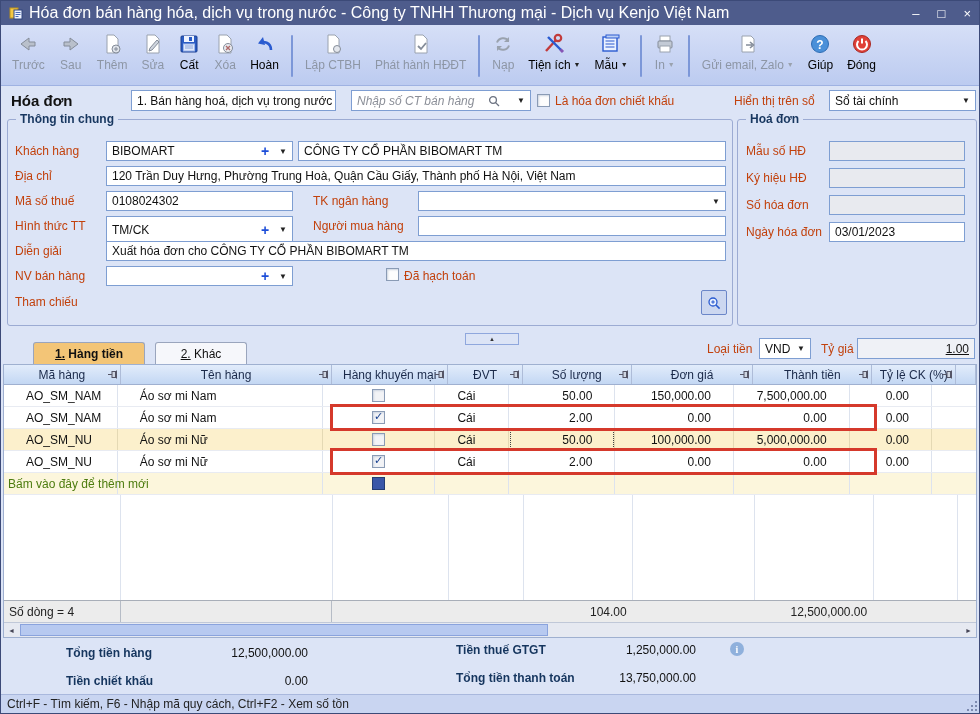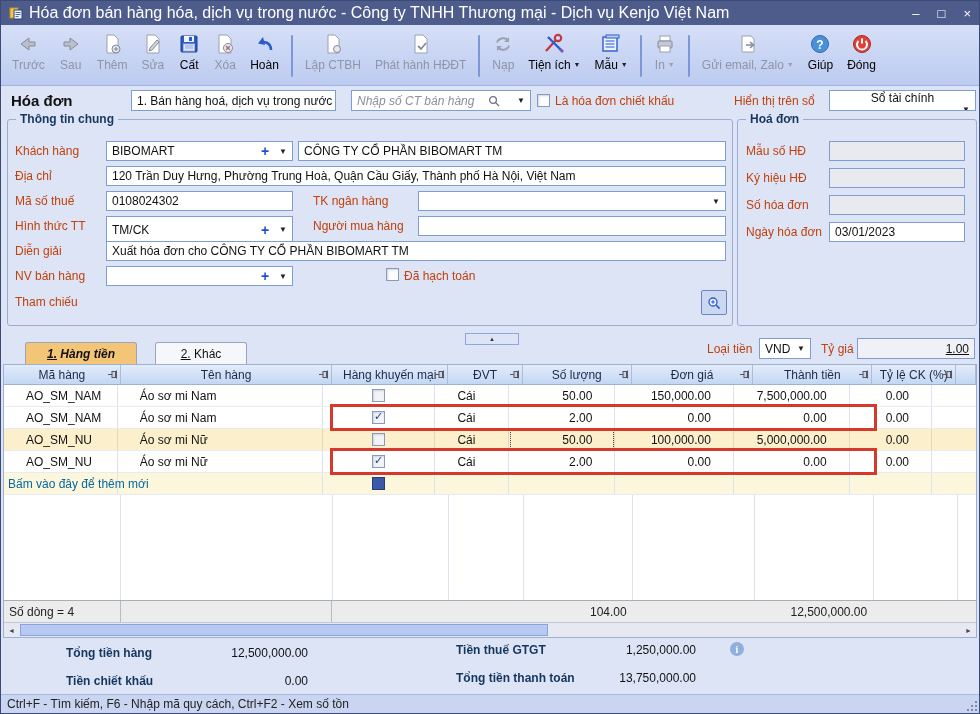--- a/index.html
+++ b/index.html
@@ -72,21 +72,21 @@
     box-sizing:border-box;white-space:nowrap;overflow:hidden;font-size:12px;}
   .td.right{justify-content:flex-end;}
   .td.center{justify-content:center;}
   .td.nob{border-right:none;}
   .trow.selected{background:#fcf0cc;}
   .trow.selected .td{border-right-color:#e4d9b4;}
   .trow.addrow{background:#fcf6dc;}
   .td.focuscell{outline:1px dotted #444;outline-offset:-2px;}
   .redbox{position:absolute;left:326px;top:-3px;width:547px;height:27px;border:3px solid #d5392b;
     box-sizing:border-box;pointer-events:none;z-index:5;}
-  .addlabel{position:absolute;left:4px;top:4px;z-index:2;color:#0369a1;}
+  .addlabel{position:absolute;left:4px;top:4px;z-index:2;color:#4d7c0f;}
   .gridcb{width:13px;height:13px;background:#f2f3f6;border:1px solid #8a9bb5;
     box-shadow:inset 1px 1px 2px #ccd4e0;box-sizing:border-box;position:relative;}
   .gridcb.checked::after{content:"\2713";position:absolute;left:1px;top:-2px;font-size:11px;
     font-weight:bold;color:#17408f;}
   .gridcb.filled{background:#3a57a8;border-color:#233c72;box-shadow:none;}
   .emptyarea{display:flex;height:105px;background:#fff;}
   .ecell{border-right:1px solid #dde3ee;box-sizing:border-box;height:100%;}
   .sumrow{display:flex;height:22px;background:#ececec;border-top:1px solid #a8aeb8;align-items:center;box-sizing:border-box;}
   .sumcell{display:flex;align-items:center;padding:0 5px;box-sizing:border-box;height:100%;font-size:12px;color:#222;}
   .sumcell.right{justify-content:flex-end;}
@@ -334,21 +334,21 @@
     <span class="placeholder">Nhập số CT bán hàng</span>
     <svg class="mag" style="margin-left:auto" width="12" height="12" viewBox="0 0 12 12">
       <circle cx="5" cy="5" r="3.4" fill="none" stroke="#6b7280" stroke-width="1.3"></circle>
       <path d="M7.6 7.6 L11 11" stroke="#6b7280" stroke-width="1.3"></path>
     </svg>
     <span class="arrow">▼</span>
   </div>
   <div class="cbox" style="left:536px;top:93px;"></div>
   <div class="flabel" style="left:554px;top:93px;">Là hóa đơn chiết khấu</div>
   <div class="flabel" style="left:733px;top:93px;">Hiển thị trên sổ</div>
-  <div class="combo" style="left:828px;top:89px;width:147px;flex-direction:column;">
+  <div class="combo" style="left:828px;top:89px;width:147px;">
     <span class="val">Sổ tài chính</span>
     <span class="arrow">▼</span>
   </div>
 
   <div class="group" style="left:6px;top:118px;width:724px;height:205px;">
     <div class="glegend">Thông tin chung</div>
   </div>
   <div class="flabel" style="left:14px;top:143px;">Khách hàng</div>
   <div class="combo" style="left:105px;top:140px;width:187px;height:20px;">
     <span class="val">BIBOMART</span>
@@ -407,21 +407,21 @@
       <path d="M9 9 L12.6 12.6" stroke="#2a5bd0" stroke-width="1.6"></path>
     </svg>
   </div>
 
   <div class="group" style="left:736px;top:118px;width:238px;height:205px;">
     <div class="glegend" style="background:#dce4f6;">Hoá đơn</div>
   </div>
 
   <div class="collapsebtn">▲</div>
 
-  <div class="tab active" style="left:24px;width:112px;font-style:italic;">
+  <div class="tab active" style="left:32px;width:112px;">
     <span>1. Hàng tiền</span>
   </div>
   <div class="tab" style="left:154px;width:92px;">
     <span>2. Khác</span>
   </div>
 
   <div class="flabel" style="left:706px;top:341px;">Loại tiền</div>
   <div class="combo" style="left:758px;top:337px;width:52px;">
     <span class="val">VND</span>
     <span class="arrow">▼</span>

